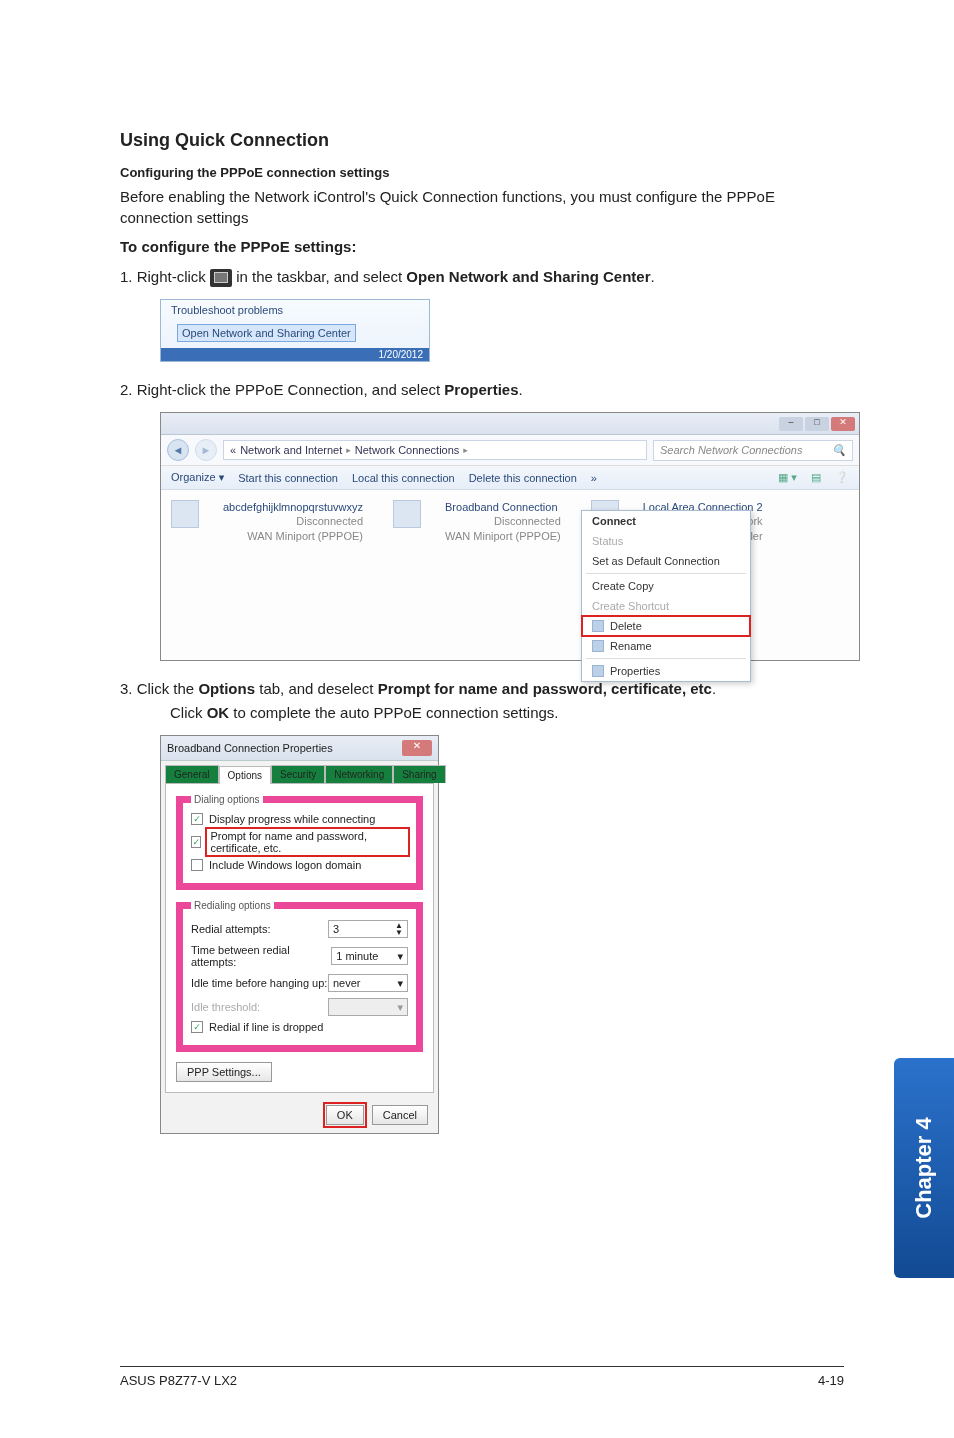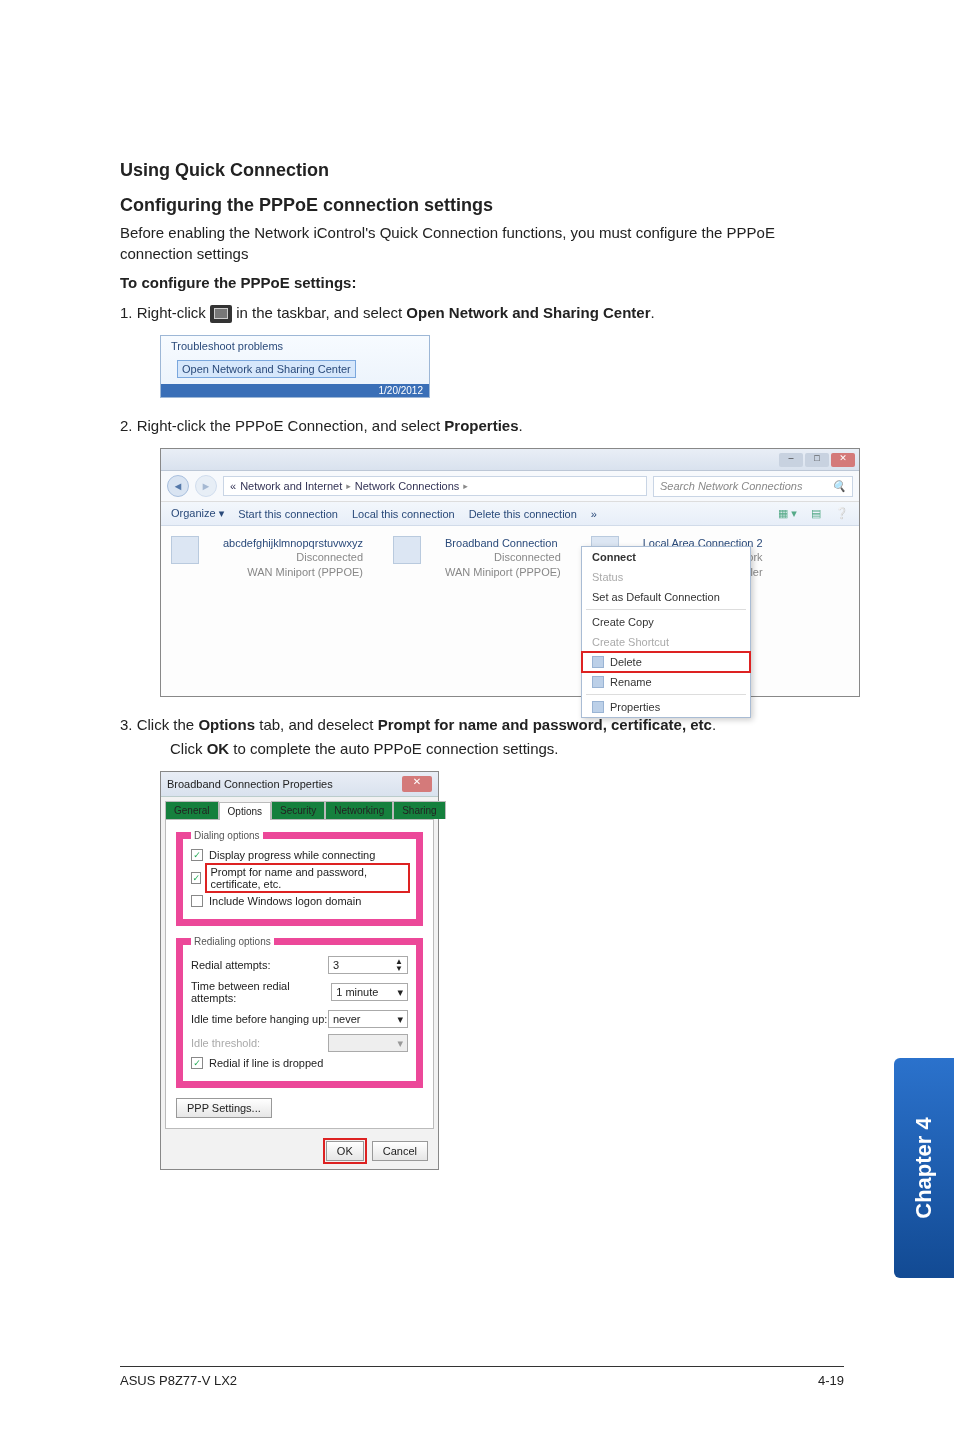--- a/index.html
+++ b/index.html
@@ -6,29 +6,28 @@
   body {
     font-family: Arial, Helvetica, sans-serif;
     background: #fff;
     width: 954px;
     height: 1438px;
     position: relative;
     color: #222;
   }
   .page-content {
     padding: 130px 120px 0 120px;
-    margin-top: 30px;
   }
   h2.section {
     font-size: 18px;
     font-weight: bold;
     margin-bottom: 14px;
   }
   h3.sub {
-    font-size: 18px;
+    font-size: 13px;
     font-weight: bold;
     margin-bottom: 6px;
   }
   p.body {
     font-size: 15px;
     line-height: 1.4;
     margin-bottom: 10px;
   }
   p.bold {
     font-size: 15px;

